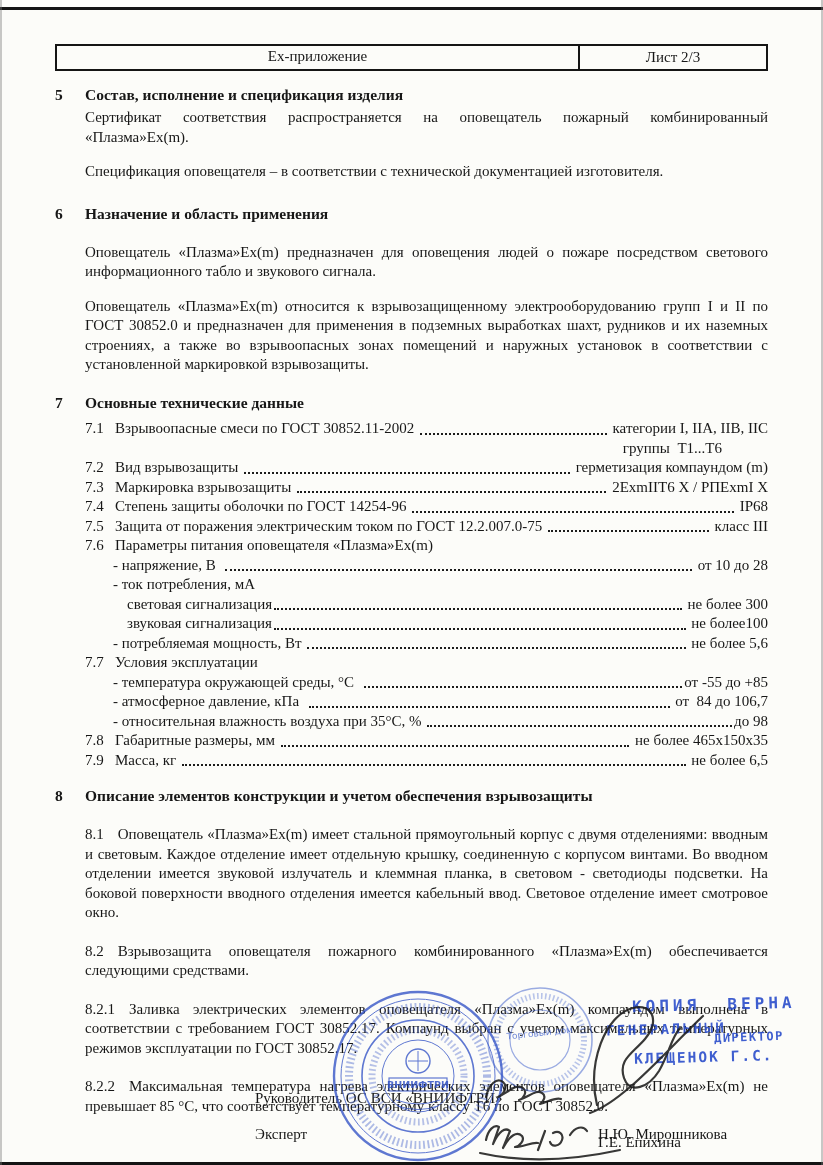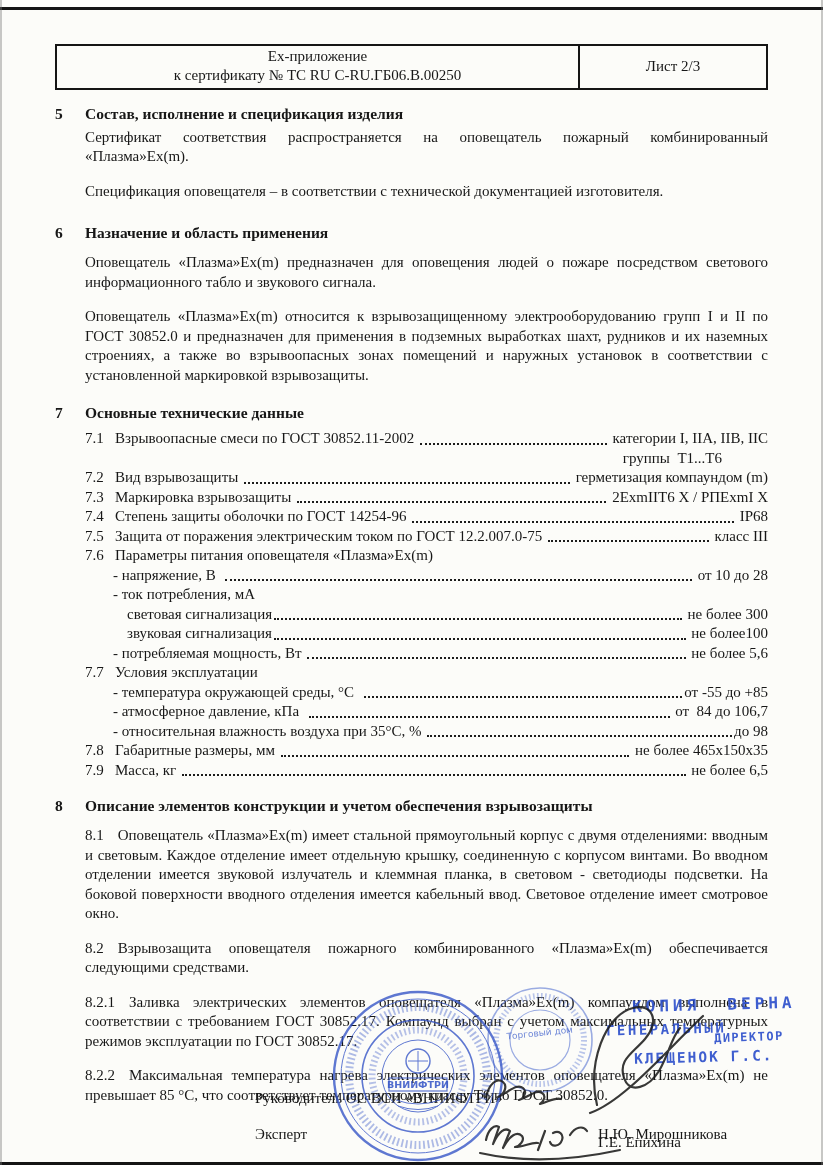--- a/index.html
+++ b/index.html
@@ -14,21 +14,21 @@
   .content{position:absolute;left:55px;top:44px;width:713px;font-size:15px;line-height:1.3;}
   .hdr{display:flex;border:2px solid #151515;}
   .hdr-left{flex:1;border-right:2px solid #151515;text-align:center;padding:1px 6px 3px;line-height:1.28;}
   .hdr-right{width:186px;display:flex;align-items:center;justify-content:center;}
 
   .sec-head{display:flex;font-weight:bold;font-size:15.5px;}
   .sec-head .n{flex:none;width:30px;}
   .para{padding-left:30px;text-align:justify;}
   .pnum{padding-right:14px;}
 
-  .mt3{margin-top:3px}.mt4{margin-top:10px}.mt6{margin-top:10px}.mt10{margin-top:10px}
+  .mt3{margin-top:3px}.mt4{margin-top:19px}.mt6{margin-top:10px}.mt10{margin-top:10px}
   .mt14{margin-top:14px}.mt16{margin-top:16px}.mt18{margin-top:18px}.mt22{margin-top:22px}
 
   .rows{padding-left:30px;margin-top:6px;}
   .trow{display:flex;align-items:baseline;line-height:1.3;}
   .trow .tnum{flex:none;width:30px;}
   .trow.i1{padding-left:28px;}
   .trow.i2{padding-left:42px;}
   .tlabel,.tvalue{flex:none;white-space:pre;}
   .tleader{flex:1 1 8px;min-width:8px;border-bottom:2px dotted #1c1c1c;margin:0 2px 4px 2px;align-self:flex-end;}
   .trow.cont{justify-content:flex-end;padding-right:46px;}
@@ -54,21 +54,20 @@
 <div class="edge top"></div>
 <div class="edge bottom"></div>
 <div class="edge left"></div>
 <div class="edge right"></div>
 
 <div class="content">
 
   <div class="hdr">
     <div class="hdr-left">
       <div>Ex-приложение</div>
-      <div>к сертификату № ТС RU C-RU.ГБ06.В.00250</div>
     </div>
     <div class="hdr-right">
       <span>Лист 2/3</span>
     </div>
   </div>
 
   <div class="sec-head mt14">
     <span class="n">5</span>
     <span>Состав, исполнение и спецификация изделия</span>
   </div>

